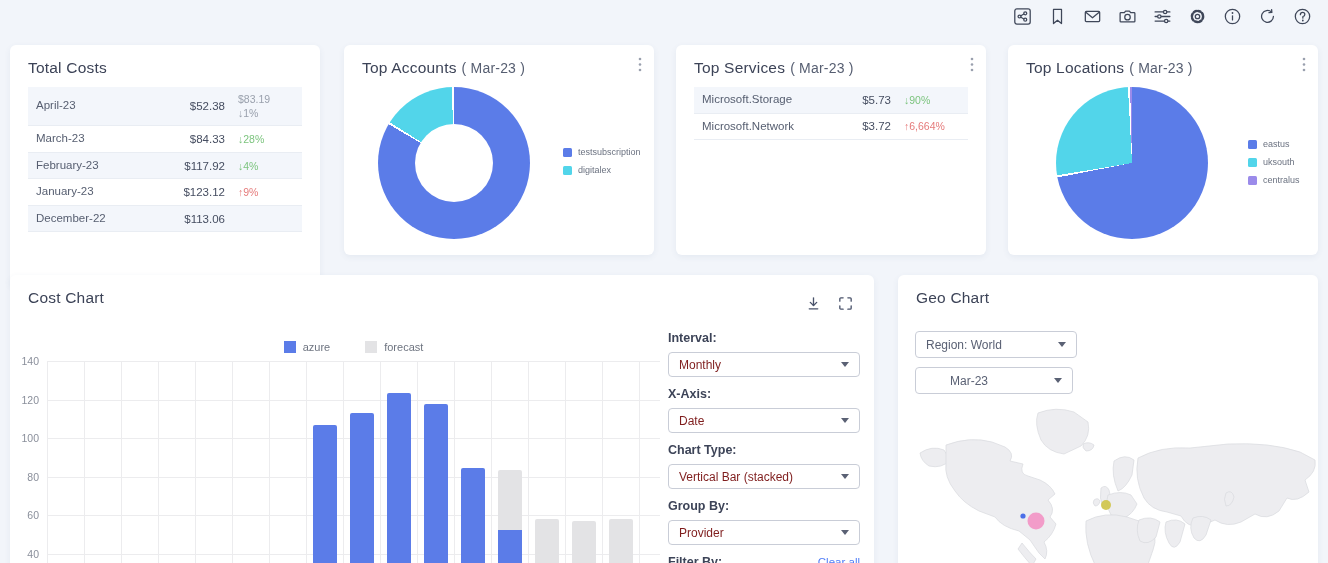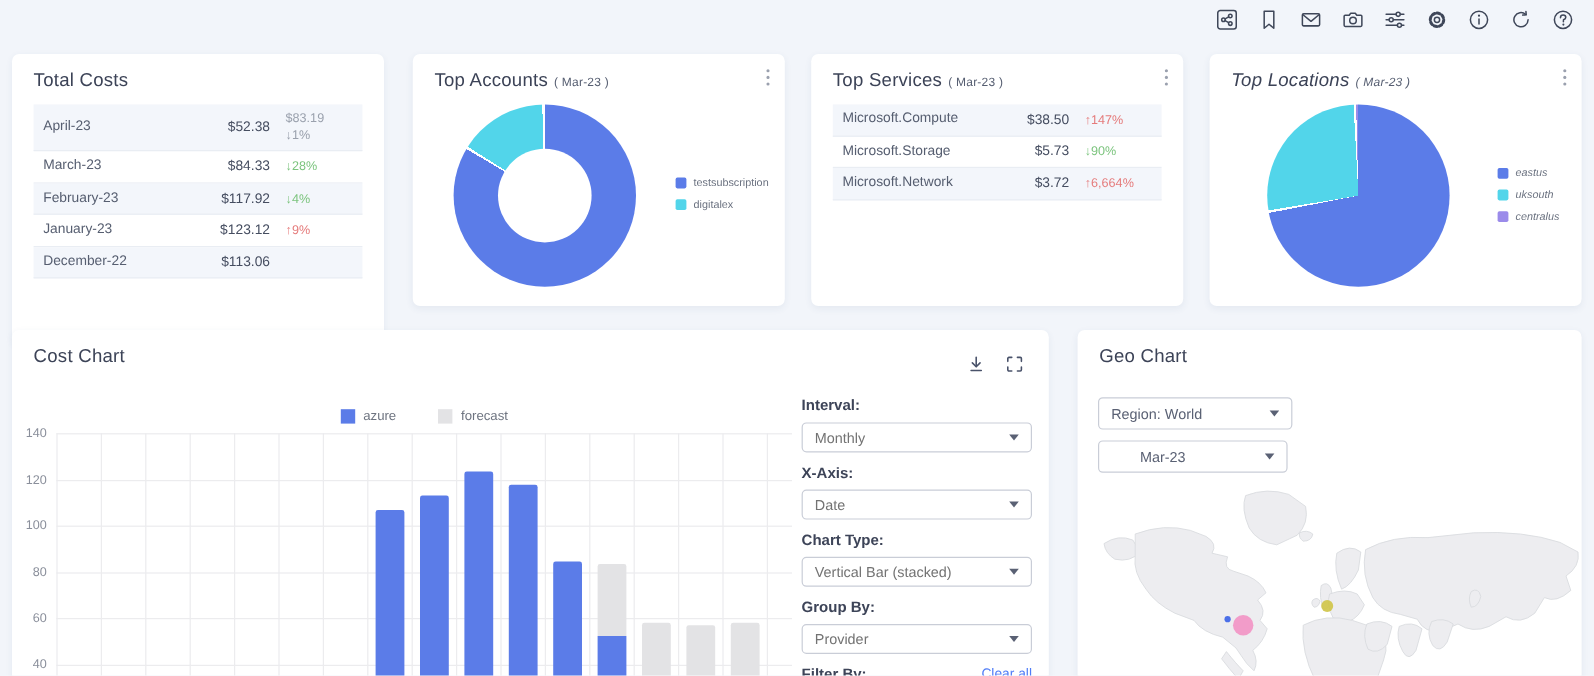--- a/index.html
+++ b/index.html
@@ -5,26 +5,26 @@
   html,body{margin:0;padding:0;}
   body{
     position:relative;width:1328px;height:563px;overflow:hidden;
     background:#f2f5fa;font-family:"Liberation Sans",sans-serif;
     -webkit-font-smoothing:antialiased;
   }
   .card{position:absolute;background:#fff;border-radius:6px;box-shadow:0 2px 6px rgba(60,80,130,.07);}
   #card-total{left:10px;top:45px;width:310px;height:242px;}
   #card-accounts{left:344px;top:45px;width:310px;height:210px;}
   #card-services{left:676px;top:45px;width:310px;height:210px;}
-  #card-locations{left:1008px;top:45px;width:310px;height:210px;font-style:italic;}
+  #card-locations{left:1008px;top:45px;width:310px;height:210px;}
   #card-cost{left:10px;top:275px;width:864px;height:302px;}
   #card-geo{left:898px;top:275px;width:420px;height:302px;overflow:hidden;}
 
   .card-title{position:absolute;left:18px;top:14px;font-size:15.5px;color:#3c4357;letter-spacing:.2px;white-space:nowrap;}
-  .card-sub{font-size:10px;color:#565e71;margin-left:5px;}
+  .card-sub{font-size:14px;color:#565e71;margin-left:5px;}
   .kebab{position:absolute;right:12px;top:12px;cursor:pointer;line-height:0;}
 
   
   #toolbar{position:absolute;right:16px;top:7px;display:flex;gap:16px;align-items:center;}
   .tb-icon{width:19px;height:19px;cursor:pointer;}
   .tb-icon svg{width:19px;height:19px;stroke:#3f4759;stroke-width:1.2;fill:none;stroke-linecap:round;stroke-linejoin:round;}
 
   
   .t-table{position:absolute;left:18px;right:18px;top:42px;font-size:11.5px;}
   .t-row{display:flex;align-items:center;padding:5px 8px;border-bottom:1px solid #e9edf3;color:#565e70;}
@@ -52,21 +52,21 @@
   .cl-sq{width:12px;height:12px;flex:none;}
   #cost-plot{position:absolute;left:37px;top:86px;width:613px;height:216px;}
   .vline{position:absolute;top:0;width:1px;height:216px;background:#ececee;}
   .hline{position:absolute;left:0;width:613px;height:1px;background:#ececee;}
   .ylab{position:absolute;left:3px;width:26px;text-align:right;font-size:10.5px;color:#8a8f9b;}
   .bar{position:absolute;width:24px;}
   .bar.top{border-radius:2px 2px 0 0;}
 
   #cost-controls{position:absolute;left:658px;top:56px;width:192px;}
   .ctl-label{font-size:12.5px;font-weight:bold;color:#3d4458;margin:0 0 7px;}
-  .ctl-select{height:23px;border:1px solid #c9cdd7;border-radius:4px;display:flex;align-items:center;justify-content:space-between;padding:0 10px;font-size:12px;color:#737373;margin-bottom:10px;background:#fff;cursor:pointer;}
+  .ctl-select{height:23px;border:1px solid #c9cdd7;border-radius:4px;display:flex;align-items:center;justify-content:space-between;padding:0 10px;font-size:12px;color:#7f1d1d;margin-bottom:10px;background:#fff;cursor:pointer;}
   .caret{width:0;height:0;border-left:4px solid transparent;border-right:4px solid transparent;border-top:5px solid #5a6174;flex:none;}
   .filter-row{display:flex;justify-content:space-between;align-items:center;margin-top:3px;}
   .filter-label{font-size:12.5px;font-weight:bold;color:#3d4458;}
   .clear-all{color:#4f7cf7;font-size:11.5px;cursor:pointer;}
 
   
   #geo-controls{position:absolute;left:17px;top:56px;display:flex;gap:9px;flex-direction:column;}
   .geo-select{height:25px;border:1px solid #c9cdd7;border-radius:4px;display:flex;align-items:center;justify-content:space-between;padding:0 10px;font-size:12px;color:#5a6174;background:#fff;cursor:pointer;}
   #geo-map{position:absolute;left:0;top:128px;width:420px;height:260px;}
   #geo-map svg{width:420px;height:260px;}
@@ -178,25 +178,20 @@
 </div>
 
 <div class="card" id="card-services">
   <div class="card-title"><span>Top Services</span><span class="card-sub">( Mar-23 )</span></div>
   <span class="kebab"><svg width="4" height="15" viewBox="0 0 4 15">
         <circle cx="2" cy="2" r="1.3" fill="#9aa0ae"></circle>
         <circle cx="2" cy="7.5" r="1.3" fill="#9aa0ae"></circle>
         <circle cx="2" cy="13" r="1.3" fill="#9aa0ae"></circle>
       </svg></span>
   <div class="t-table" id="services-table">
-      <div class="t-row">
-        <div class="t-label">Microsoft.Compute</div>
-        <div class="t-value">$38.50</div>
-        <div class="t-trend tr-red">↑147%</div>
-      </div>
       <div class="t-row">
         <div class="t-label">Microsoft.Storage</div>
         <div class="t-value">$5.73</div>
         <div class="t-trend tr-green">↓90%</div>
       </div>
       <div class="t-row">
         <div class="t-label">Microsoft.Network</div>
         <div class="t-value">$3.72</div>
         <div class="t-trend tr-red">↑6,664%</div>
       </div>

